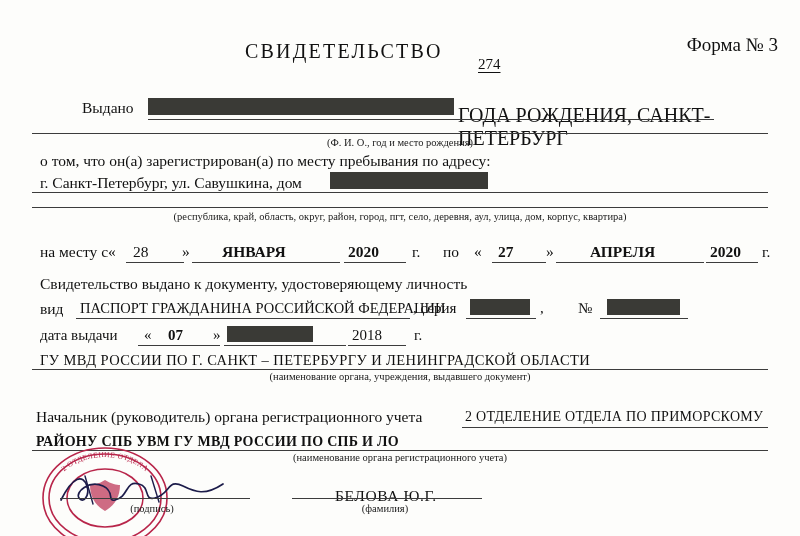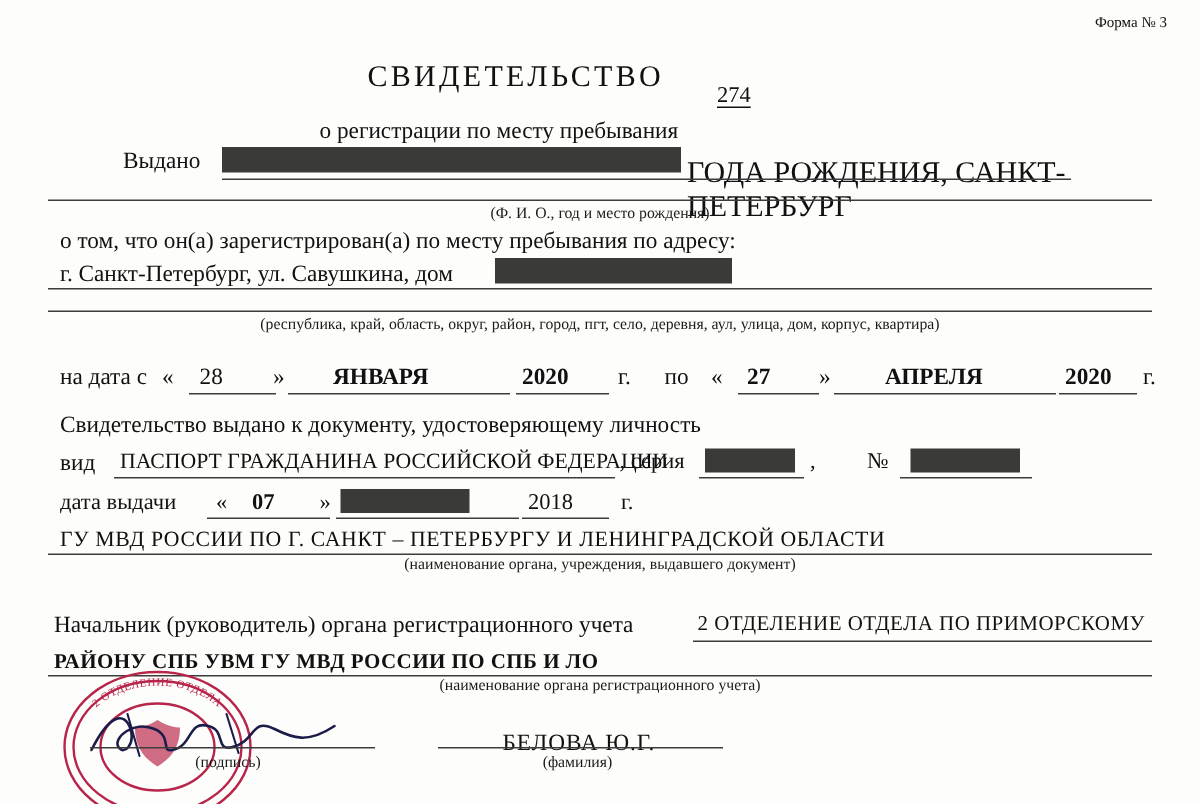--- a/index.html
+++ b/index.html
@@ -31,22 +31,22 @@
   .caption {
     font-size: 10.5px;
     color: #1a1a1a;
     text-align: center;
     font-family: "Liberation Serif", serif;
   }
 
   
   #form-no {
     right: 22px;
-    top: 10px;
-    font-size: 10px;
+    top: 34px;
+    font-size: 19px;
   }
   #title-main {
     left: 245px;
     top: 40px;
     font-size: 20px;
     letter-spacing: 2.2px;
     text-align: right;
   }
   #cert-number {
     left: 478px;
@@ -198,40 +198,39 @@
 </style>
 </head>
 <body>
 
 <div class="page">
 
   <div class="abs" id="form-no">Форма № 3</div>
 
   <div class="abs" id="title-main">СВИДЕТЕЛЬСТВО</div>
   <div class="abs" id="cert-number">274</div>
-  <div class="abs" id="title-sub">о регистрации по месту пребывания</div>
 
   <div class="abs" id="issued-label">Выдано</div>
   <div class="abs" id="issued-redact"></div>
   <div class="abs" id="issued-tail">ГОДА РОЖДЕНИЯ, САНКТ-ПЕТЕРБУРГ</div>
   <div class="line" style="left:148px; top:119px; width:566px;"></div>
 
   <div class="line" style="left:32px; top:133px; width:736px;"></div>
   <div class="abs" id="about-line">о том, что он(а) зарегистрирован(а) по месту пребывания по адресу:</div>
 
   <div class="abs caption" id="cap-fio">(Ф. И. О., год и место рождения)</div>
 
   <div class="abs" id="addr-line">г. Санкт-Петербург, ул. Савушкина, дом</div>
   <div class="abs" id="addr-redact"></div>
   <div class="line" style="left:32px; top:192px; width:736px;"></div>
   <div class="line" style="left:32px; top:207px; width:736px;"></div>
   <div class="abs caption" id="cap-addr">(республика, край, область, округ, район, город, пгт, село, деревня, аул, улица, дом, корпус, квартира)</div>
 
   <div class="abs" id="term-row">
-    <span style="left:40px;">на дата с</span>
+    <span style="left:40px;">на месту с</span>
     <span style="left:108px;">«</span>
     <span style="left:133px; font-weight:normal;">28</span>
     <span style="left:182px;">»</span>
     <span style="left:222px; font-weight:bold;">ЯНВАРЯ</span>
     <span style="left:348px; font-weight:bold;">2020</span>
     <span style="left:412px;">г.</span>
     <span style="left:443px;">по</span>
     <span style="left:474px;">«</span>
     <span style="left:498px; font-weight:bold;">27</span>
     <span style="left:546px;">»</span>

